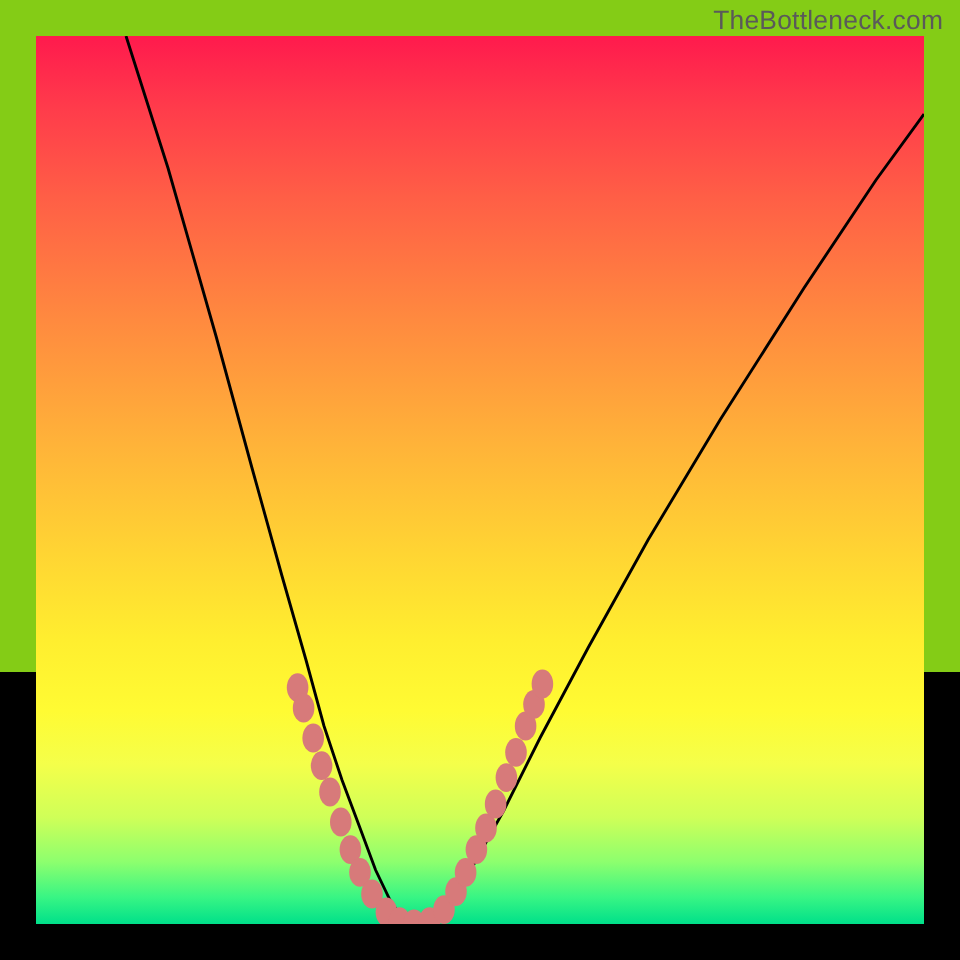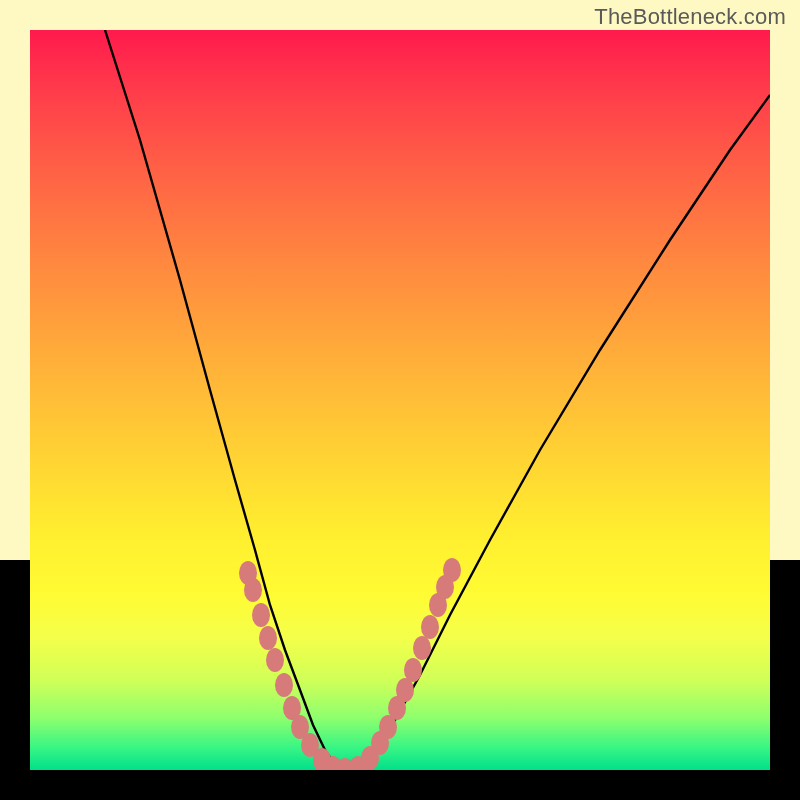--- a/index.html
+++ b/index.html
@@ -10,21 +10,21 @@
     overflow: hidden;
     background: #000;
     font-family: Arial, Helvetica, sans-serif;
   }
   .frame {
     position: absolute;
     left: 0;
     top: 0;
     width: 800px;
     height: 560px;
-    background: #fef9c3;
+    background: #84cc16;
   }
   .plot {
     position: absolute;
     left: 30px;
     top: 30px;
     width: 740px;
     height: 740px;
     
     background: linear-gradient(to bottom,
       #ff1a4d 0%,

